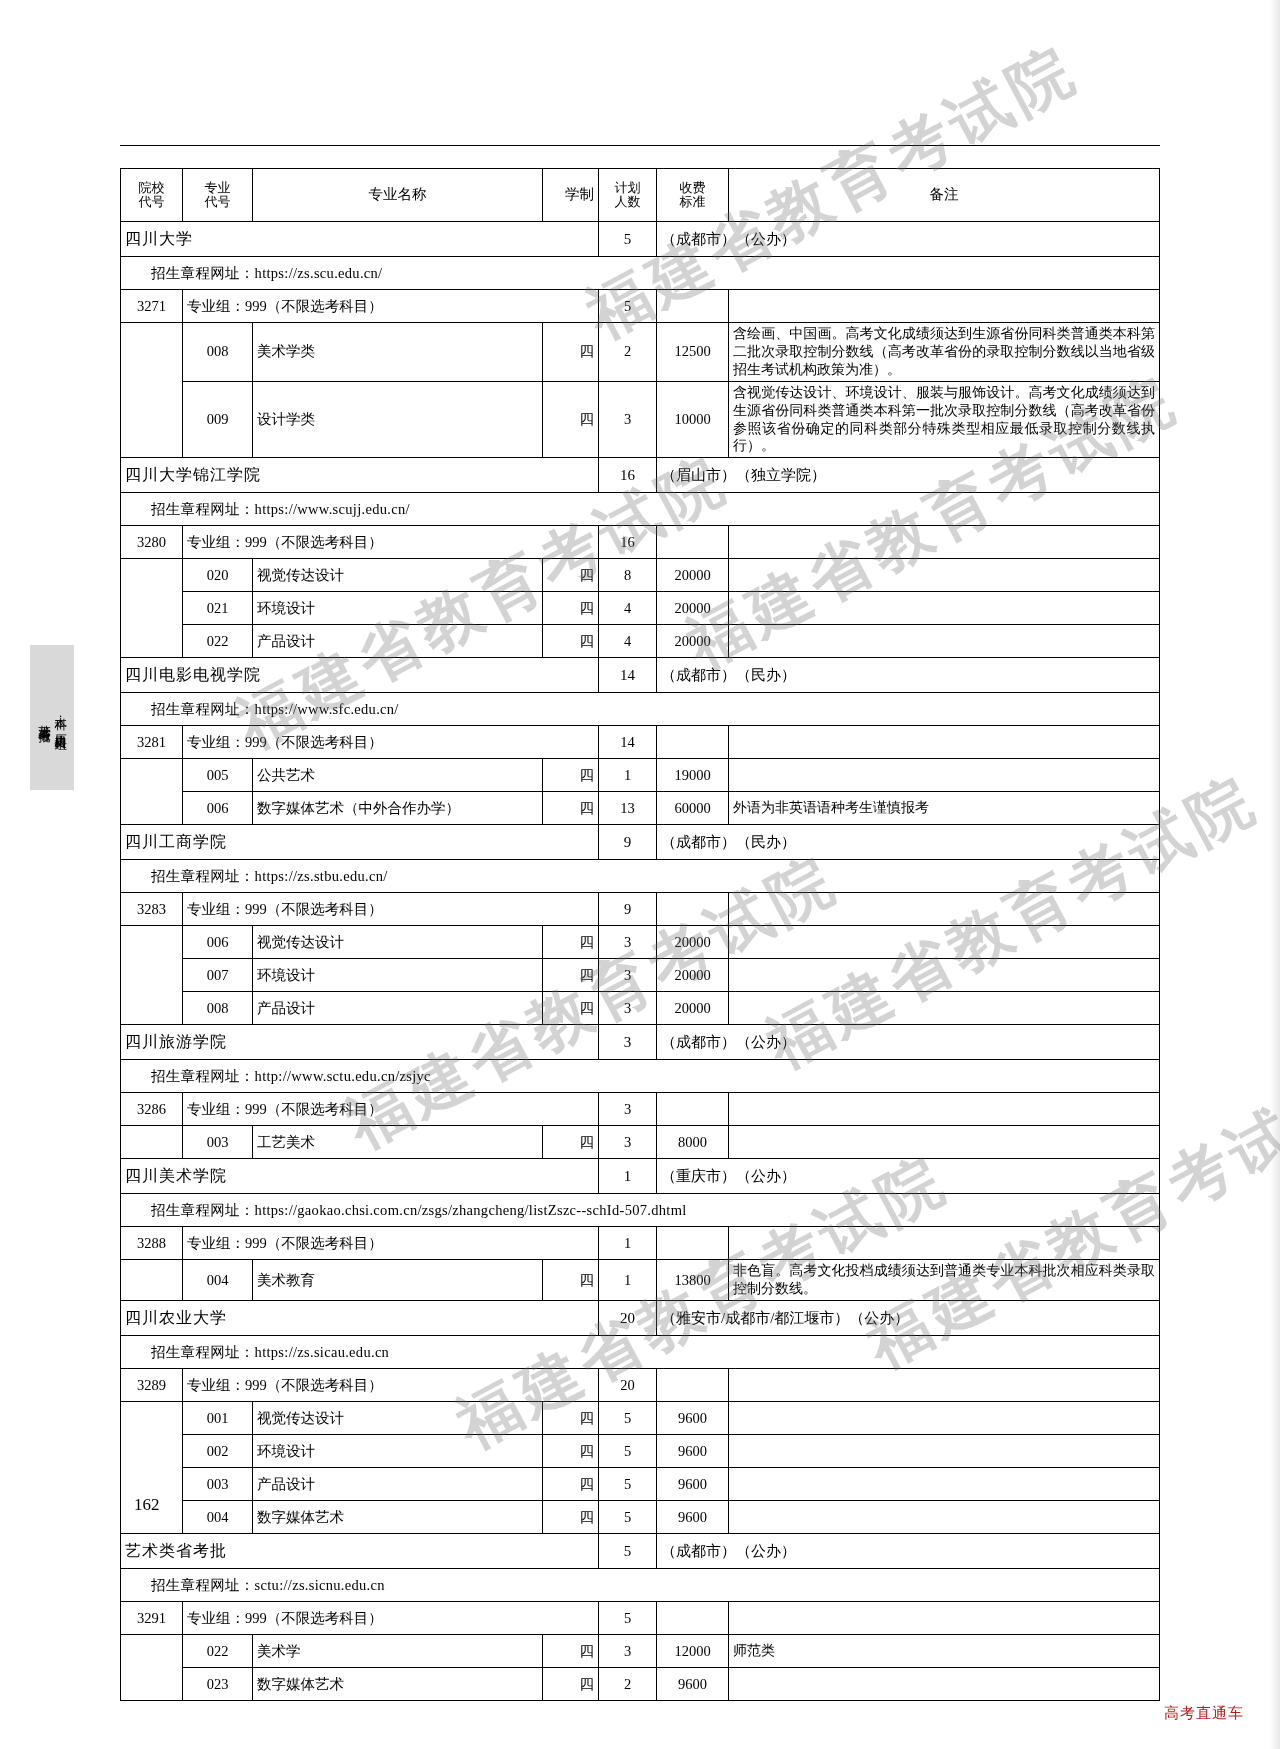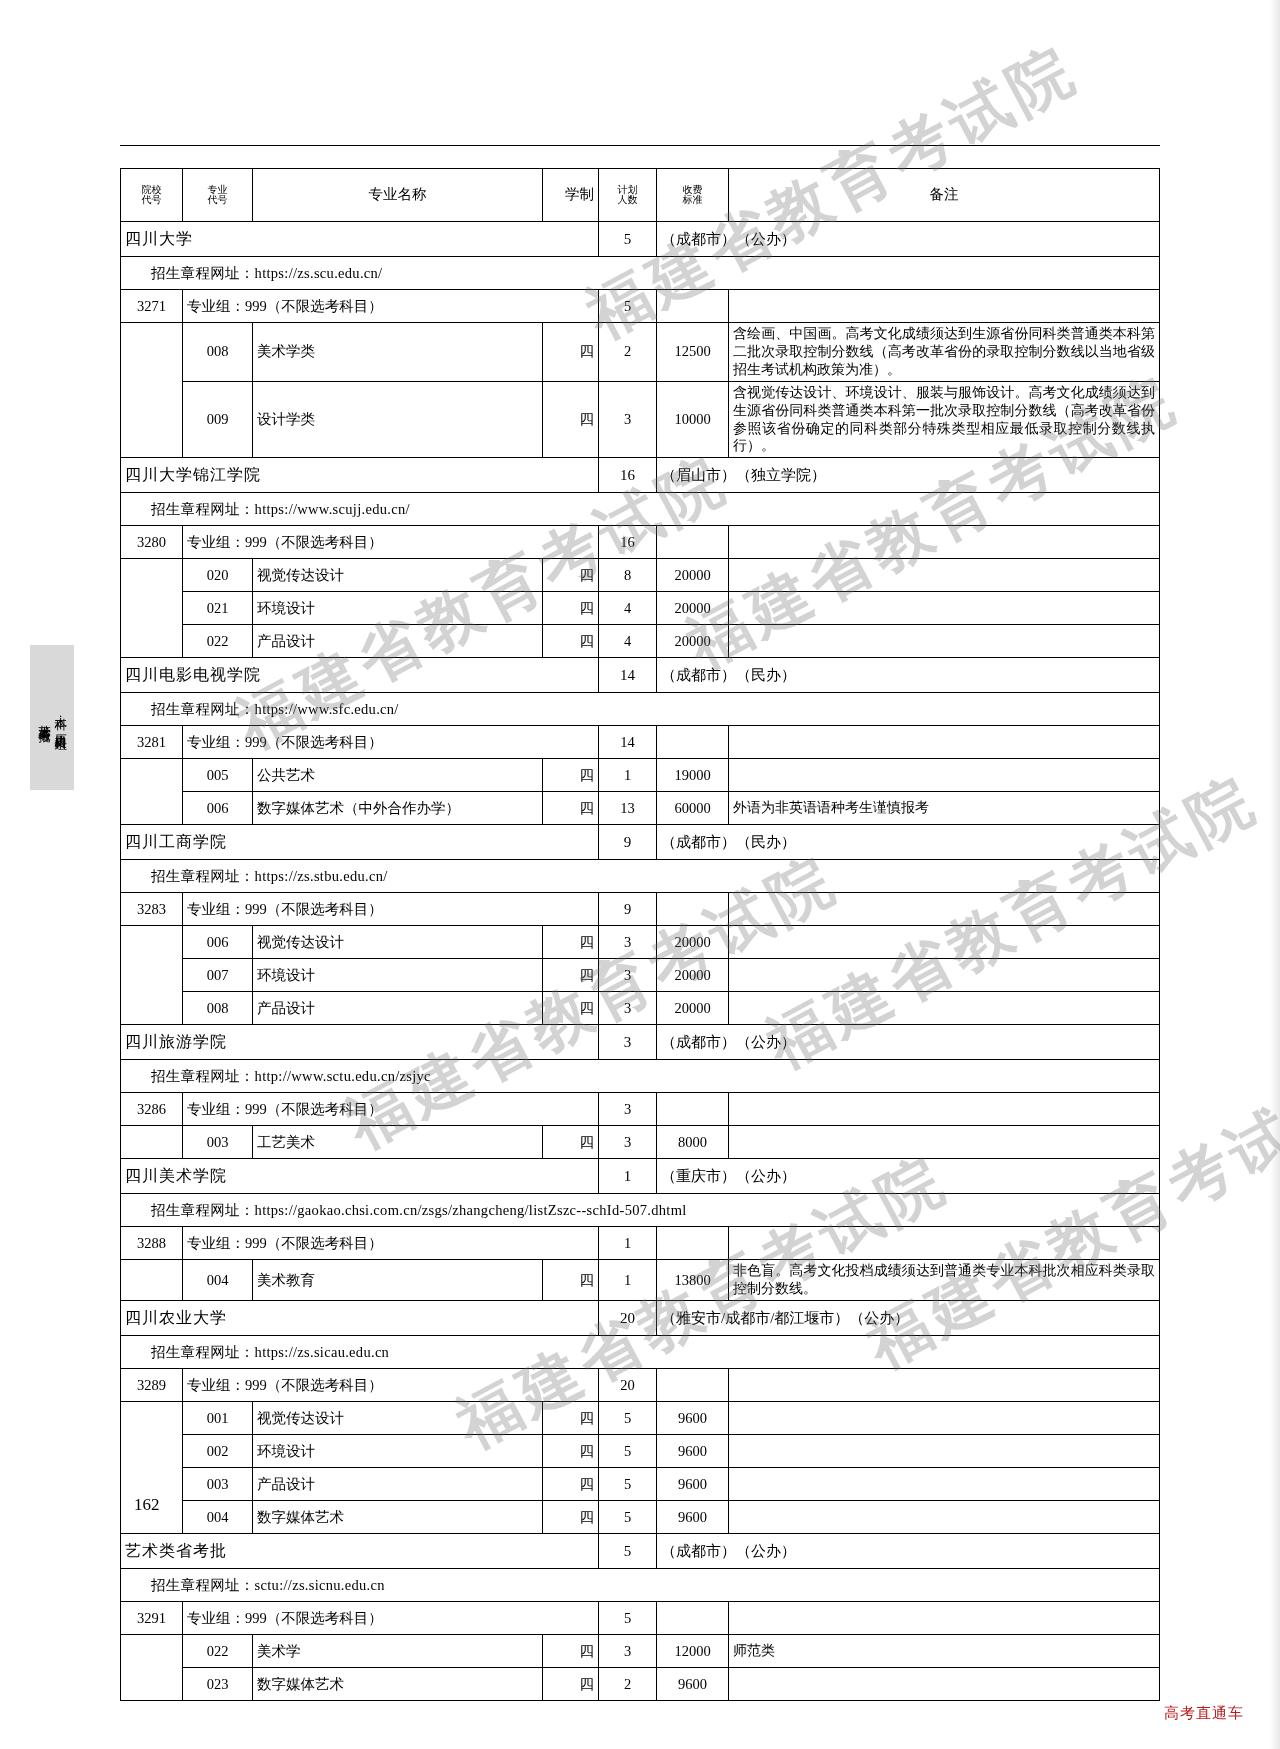--- a/index.html
+++ b/index.html
@@ -73,21 +73,21 @@
   }
   .c-code   { width: 62px;  text-align: center; }
   .c-major  { width: 70px;  text-align: center; }
   .c-name   { width: 290px; text-align: left; padding-left: 16px; margin-left: 44px; }
   .c-len    { width: 56px;  text-align: right; }
   .c-num    { width: 58px;  text-align: center; }
   .c-fee    { width: 72px;  text-align: center; }
   .c-note   { text-align: left; padding-left: 8px; }
 
   thead td { text-align: center; height: 48px; line-height: 1.05; }
-  thead .two-line { font-size: 10px; }
+  thead .two-line { font-size: 13px; }
 
   tr.school td {
     height: 30px;
   }
   .school-name {
     font-weight: bold;
     font-size: 16px;
     padding-left: 14px;
     letter-spacing: 1px;
   }

